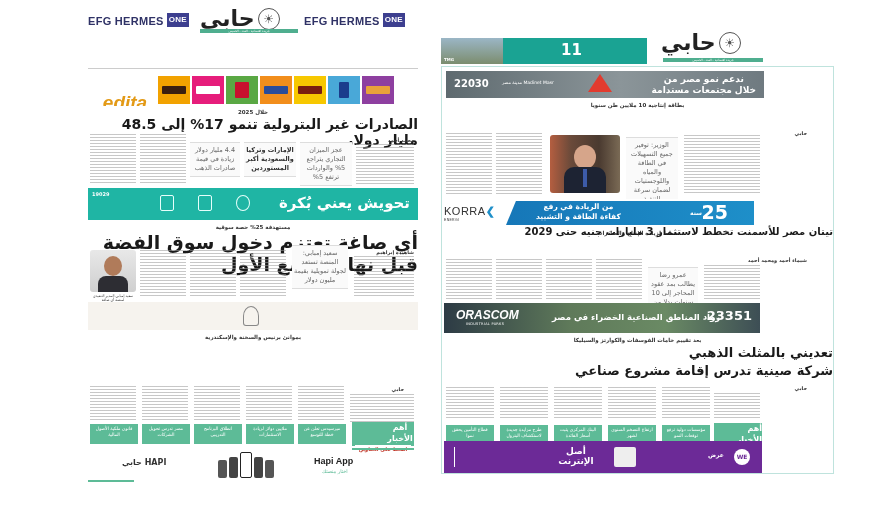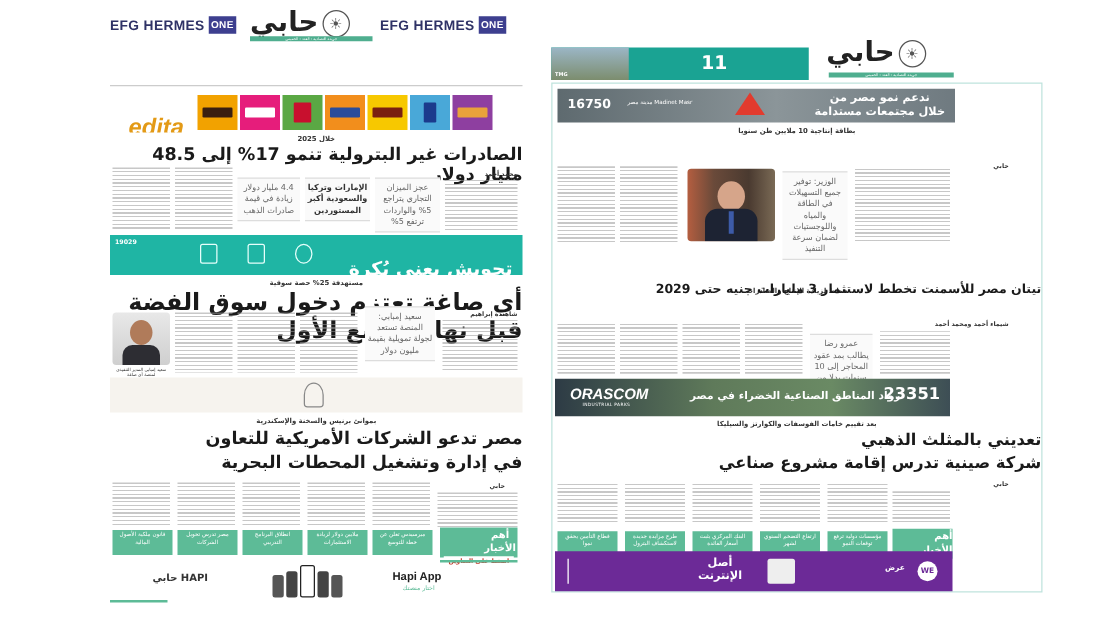--- a/index.html
+++ b/index.html
@@ -33,21 +33,21 @@
   
   #edita-ad { left: 6px; top: 40px; width: 318px; height: 32px; background: #fff; }
   .edita-logo { width: 62px; text-align: center; margin-top: 44px; }
   .edita-logo b { font-family: "Liberation Sans", sans-serif; font-size: 19px; color: #e39a16; font-style: italic; display: block; line-height: 18px; }
   .edita-logo i { font-size: 4.5px; color: #a26a10; font-style: normal; }
   .prod { width: 32px; height: 28px; margin-left: 2px; display:flex; align-items:center; justify-content:center; }
   .prod span { display:block; width: 24px; height: 8px; background:#3a1f10; border-radius:1px; }
 
   
   #bokra-ad { left: 0; top: 154px; width: 330px; height: 32px; background: #1fb5a4; color: #fff; }
-  #bokra-ad .tag { font-size: 15px; font-weight: bold; direction: rtl; position: absolute; right: 8px; top: 18px; text-decoration: underline; }
+  #bokra-ad .tag { font-size: 15px; font-weight: bold; direction: rtl; position: absolute; right: 8px; top: 6px; }
   #bokra-ad .num { font-size: 5px; position: absolute; left: 4px; top: 3px; font-weight: bold; }
   .bk-ic { position:absolute; top:7px; width: 14px; height: 16px; border: 1px solid #e6fffb; border-radius: 2px; }
 
   
   .news-btn { position: absolute; height: 20px; background: #5dbb97; color: #fff; font-size: 4.5px; text-align: center; direction: rtl; padding: 2px; line-height: 6px; }
   .top-news { position: absolute; background: #5dbb97; color: #fff; text-align: center; direction: rtl; }
   .top-news .t { font-size: 8px; font-weight: bold; line-height: 11px; padding-left: 34px; }
   .top-news .c { display:block; background:#fff; color:#c0392b; font-size:5px; margin: 1px 3px 2px; font-weight:bold; line-height: 8px; }
   #madinet-ad { left: 4px; top: 36px; width: 318px; height: 27px; background: linear-gradient(90deg,#5e6a6f,#8b9599 55%,#6f7a80); color:#fff; }
   #korra-ad { left: 2px; top: 165px; width: 316px; height: 28px; background:#fff; }
@@ -144,24 +144,20 @@
   <div class="col" style="left:102px;top:216px;width:46px;height:48px;"></div>
   <div class="col" style="left:152px;top:216px;width:46px;height:48px;"></div>
   <div class="pullquote" style="left:204px;top:211px;width:56px;">سعيد إمبابي: المنصة تستعد لجولة تمويلية بقيمة مليون دولار</div>
   <div class="col" style="left:266px;top:222px;width:60px;height:40px;"></div>
 
   <div style="position:absolute;left:0;top:268px;width:330px;height:28px;background:#f6f3ee;">
     <div style="position:absolute;left:155px;top:4px;width:16px;height:20px;border:1px solid #888;border-radius:50% 50% 3px 3px;"></div>
   </div>
 
   <div class="kicker" style="top:300px;">بموانئ برنيس والسخنة والإسكندرية</div>
-  <div class="headline" style="top:308px;font-size:14px;line-height:19px;">
-    <div>مصر تدعو الشركات الأمريكية للتعاون</div>
-    <div>في إدارة وتشغيل المحطات البحرية</div>
-  </div>
   <div class="byline" style="right:14px;top:352px;">حابي</div>
 
   <div class="col" style="left:2px;top:352px;width:46px;height:34px;"></div>
   <div class="col" style="left:54px;top:352px;width:46px;height:34px;"></div>
   <div class="col" style="left:106px;top:352px;width:46px;height:34px;"></div>
   <div class="col" style="left:158px;top:352px;width:46px;height:34px;"></div>
   <div class="col" style="left:210px;top:352px;width:46px;height:34px;"></div>
   <div class="col" style="left:262px;top:360px;width:64px;height:28px;"></div>
 
   <div class="news-btn" style="left:2px;top:390px;width:48px;">قانون ملكية الأصول المالية</div>
@@ -206,36 +202,50 @@
 </div>
 
 <div class="page" id="right-page" style="top:66px;height:408px;">
   <div class="ad" id="madinet-ad" style="top:4px;">
     <div style="position:absolute;right:8px;top:3px;direction:rtl;text-align:center;font-weight:bold;">
       <div style="font-size:9px;line-height:11px;">ندعم نمو مصر من</div>
       <div style="font-size:9px;line-height:11px;">خلال مجتمعات مستدامة</div>
     </div>
     <div style="position:absolute;left:142px;top:3px;width:0;height:0;border-left:12px solid transparent;border-right:12px solid transparent;border-bottom:18px solid #e23b2e;"></div>
     <span style="position:absolute;left:56px;top:9px;font-size:4.5px;">مدينة مصر Madinet Masr</span>
-    <span style="position:absolute;left:8px;top:7px;font-size:10px;font-weight:bold;">16750</span>
+    <span style="position:absolute;left:8px;top:7px;font-size:10px;font-weight:bold;">22030</span>
   </div>
 
   <div class="kicker" style="top:35px;">بطاقة إنتاجية 10 ملايين طن سنويا</div>
   <div class="byline" style="right:26px;top:63px;">حابي</div>
 
   <div class="col" style="left:4px;top:66px;width:46px;height:62px;"></div>
   <div class="col" style="left:54px;top:66px;width:46px;height:62px;"></div>
   <div class="photo" style="left:108px;top:68px;width:70px;height:58px;background:linear-gradient(90deg,#b45e40,#6a4a3a 30%,#4a3a30 70%,#7a6a55);">
     <div style="position:absolute;left:24px;top:10px;width:22px;height:24px;border-radius:50%;background:#d6a58a;"></div>
     <div style="position:absolute;left:14px;top:32px;width:42px;height:26px;background:#1d2333;border-radius:10px 10px 0 0;"></div>
     <div style="position:absolute;left:33px;top:34px;width:4px;height:18px;background:#3d5ba8;"></div>
   </div>
   <div class="pullquote" style="left:184px;top:70px;width:52px;">الوزير: توفير جميع التسهيلات في الطاقة والمياه واللوجستيات لضمان سرعة التنفيذ</div>
   <div class="col" style="left:242px;top:68px;width:76px;height:60px;"></div>
 
+  <div class="ad" id="korra-ad" style="top:132px;">
+    <div style="position:absolute;left:0;top:6px;font-family:'Liberation Sans',sans-serif;font-size:11px;color:#333;letter-spacing:.5px;">
+      <span>KORRA</span><span style="color:#1e8fc9;font-weight:bold;">❮</span>
+      <div style="font-size:3.5px;letter-spacing:.3px;">ENERGI</div>
+    </div>
+    <div style="position:absolute;left:62px;top:2px;width:248px;height:24px;background:linear-gradient(90deg,#1677b8,#1e8fc9);clip-path:polygon(4% 0,100% 0,100% 100%,0 100%);color:#fff;">
+      <div style="position:absolute;left:30px;top:1px;direction:rtl;text-align:center;font-weight:bold;font-size:7.5px;line-height:10px;">
+        <div>من الريادة في رفع</div>
+        <div>كفاءة الطاقة و التشييد</div>
+      </div>
+      <span style="position:absolute;right:26px;top:0;font-size:19px;font-weight:bold;">25</span>
+      <span style="position:absolute;right:52px;top:8px;font-size:6px;font-weight:bold;">سنة</span>
+    </div>
+  </div>
 
   <div class="kicker" style="top:163px;">خطط لزيادة الإنتاج والصادرات</div>
   <div class="headline" style="top:159px;font-size:10px;">تيتان مصر للأسمنت تخطط لاستثمار 3 مليارات جنيه حتى 2029</div>
   <div class="byline" style="right:26px;top:190px;">شيماء أحمد ومحمد أحمد</div>
 
   <div class="col" style="left:4px;top:192px;width:46px;height:40px;"></div>
   <div class="col" style="left:54px;top:192px;width:46px;height:40px;"></div>
   <div class="col" style="left:104px;top:192px;width:46px;height:40px;"></div>
   <div class="col" style="left:154px;top:192px;width:46px;height:40px;"></div>
   <div class="pullquote" style="left:206px;top:200px;width:50px;">عمرو رضا يطالب بمد عقود المحاجر إلى 10 سنوات بدلا من 3</div>

